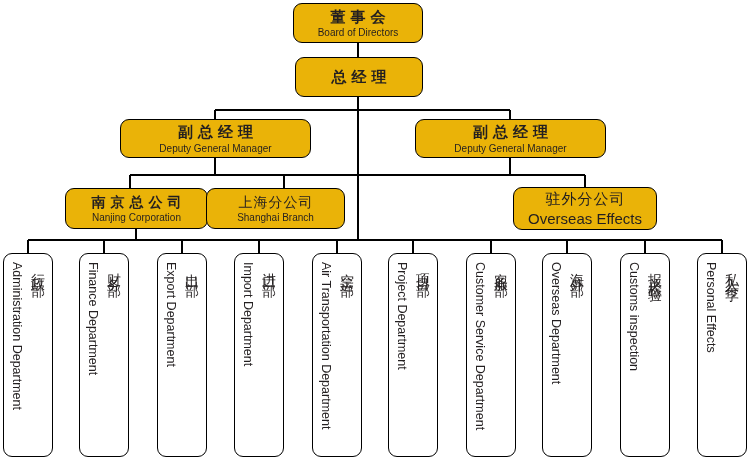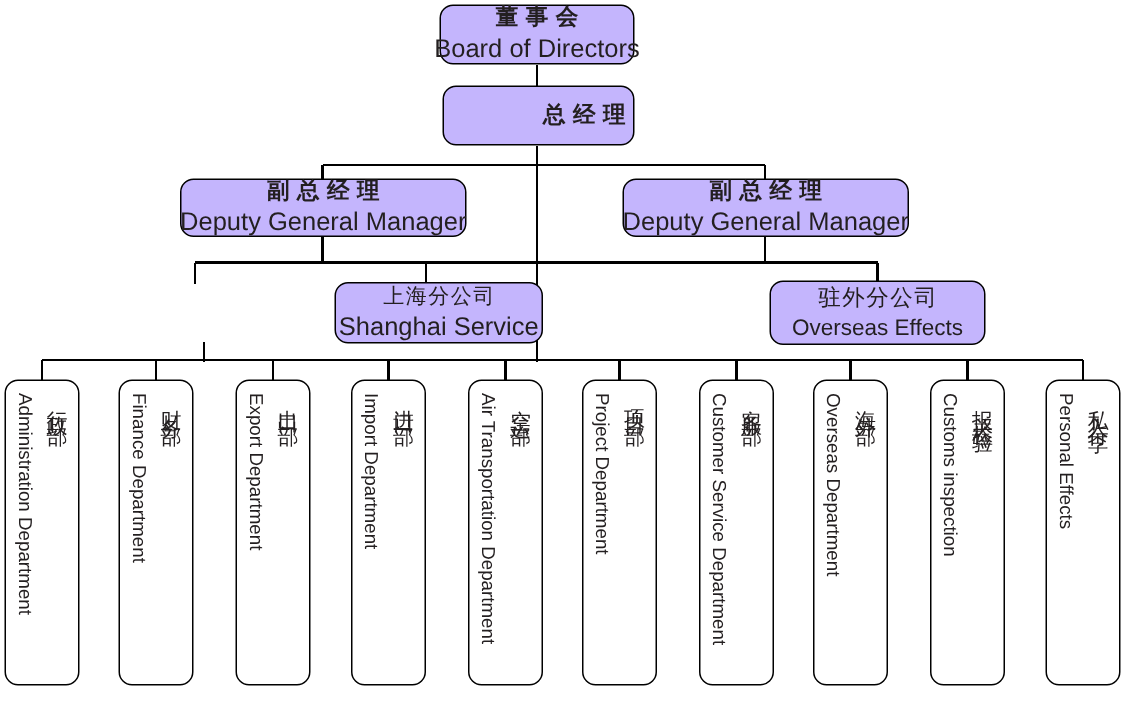--- a/index.html
+++ b/index.html
@@ -4,27 +4,27 @@
 <style>
   html,body { margin:0; padding:0; background:#ffffff; }
   .canvas {
     position:relative; width:749px; height:469px; background:#ffffff;
     font-family:"Liberation Sans", sans-serif; color:#231f20; overflow:hidden;
   }
   svg.connectors { position:absolute; left:0; top:0; width:749px; height:469px; }
   svg.connectors line { stroke:#000000; stroke-width:1.5; shape-rendering:crispEdges; }
 
   .node {
-    position:absolute; background:#c4b5fd; border:1.6px solid #000000; border-radius:9px;
+    position:absolute; background:#eab308; border:1.6px solid #000000; border-radius:9px;
     box-sizing:border-box; display:flex; flex-direction:column;
     align-items:center; justify-content:center; text-align:center; line-height:1.3;
   }
   .zh  { font-size:15px; font-weight:bold; letter-spacing:5px; padding-left:5px; white-space:nowrap; }
   .zh.plain { font-weight:normal; letter-spacing:1px; padding-left:1px; }
-  .en  { font-size:17px; white-space:nowrap; }
+  .en  { font-size:10px; white-space:nowrap; }
   .en.big { font-size:15px; }
 
   .dept {
     position:absolute; top:253px; width:50px; height:204px;
     background:#ffffff; border:1.6px solid #000000; border-radius:9px;
     box-sizing:border-box; display:flex; justify-content:center;
   }
   .dept-text { writing-mode:vertical-rl; text-orientation:mixed; padding-top:8px; }
   .dept-zh { display:block; font-size:14px; letter-spacing:5px; line-height:23px; white-space:nowrap; }
   .dept-en { display:block; font-size:12.5px; line-height:20px; white-space:nowrap; }
@@ -64,36 +64,40 @@
     <line x1="567" y1="240" x2="567" y2="254"></line>
     <line x1="645" y1="240" x2="645" y2="254"></line>
     <line x1="722" y1="240" x2="722" y2="254"></line>
   </svg>
 
   <div class="node" style="left:293px; top:3px; width:130px; height:40px;">
     <span class="zh">董事会</span>
     <span class="en">Board of Directors</span>
   </div>
 
-  <div class="node" style="left:295px; top:57px; width:128px; height:40px;align-items:flex-end;">
+  <div class="node" style="left:295px; top:57px; width:128px; height:40px;">
     <span class="zh">总经理</span>
   </div>
 
   <div class="node" style="left:120px; top:119px; width:191px; height:39px;">
     <span class="zh">副总经理</span>
     <span class="en">Deputy General Manager</span>
   </div>
   <div class="node" style="left:415px; top:119px; width:191px; height:39px;">
     <span class="zh">副总经理</span>
     <span class="en">Deputy General Manager</span>
   </div>
 
-  <div class="node" style="left:223px; top:188px; width:139px; height:41px;">
+  <div class="node" style="left:65px; top:188px; width:143px; height:41px;">
+    <span class="zh" style="font-size:14px;">南京总公司</span>
+    <span class="en">Nanjing Corporation</span>
+  </div>
+  <div class="node" style="left:206px; top:188px; width:139px; height:41px;">
     <span class="zh plain" style="font-size:14px;">上海分公司</span>
-    <span class="en">Shanghai Service</span>
+    <span class="en">Shanghai Branch</span>
   </div>
   <div class="node" style="left:513px; top:187px; width:144px; height:43px;">
     <span class="zh plain" style="font-size:15px;">驻外分公司</span>
     <span class="en big">Overseas Effects</span>
   </div>
 
   <div class="dept" style="left:3px;">
     <div class="dept-text">
       <span class="dept-zh">行政部</span>
       <span class="dept-en">Administration Department</span>

